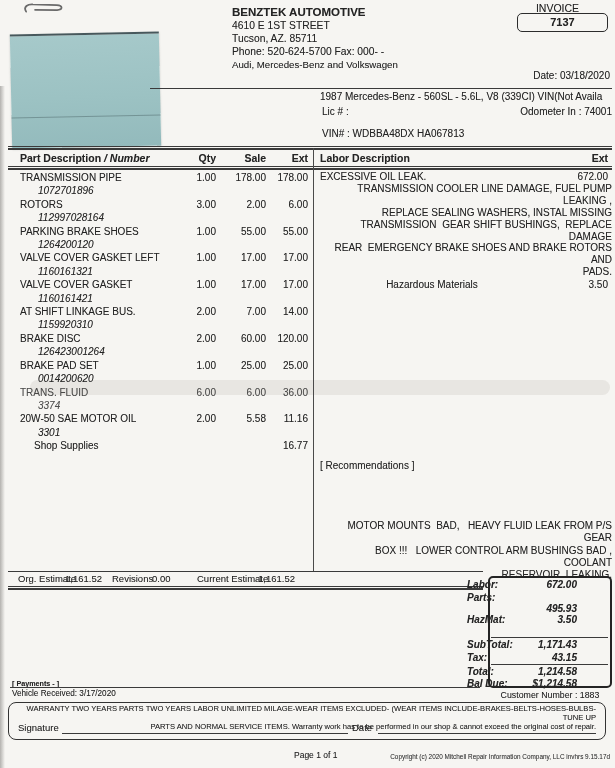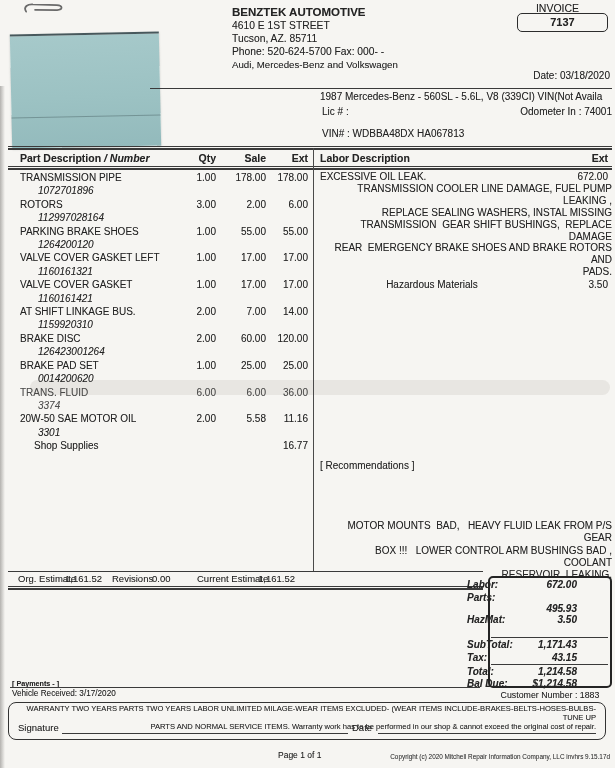--- a/index.html
+++ b/index.html
@@ -89,21 +89,21 @@
 
   
   .warr-box{left:8px;top:702px;width:596px;height:36px;border:1.5px solid #333;border-radius:8px;}
   .warr-text{left:16px;top:704px;width:580px;font-size:7.6px;line-height:9.2px;}
   .sig-label{left:18px;top:722px;font-size:9.5px;}
   .date-label{left:352px;top:722px;font-size:9.5px;}
   .sig-line{left:62px;top:733px;width:286px;height:1px;background:#3a3a3a;}
   .date-line{left:378px;top:733px;width:218px;height:1px;background:#3a3a3a;}
 
   
-  .page-num{left:278px;top:750px;font-size:8.5px;}
+  .page-num{left:294px;top:750px;font-size:8.5px;}
   .copyright{left:380px;top:753px;width:230px;text-align:right;font-size:6.4px;color:#3a3a3a;}
 </style>
 </head>
 <body>
 
 <div class="page">
 
   <div class="abs left-strip"></div>
   <div class="abs smudge"></div>
   <svg class="abs clip" width="44" height="14" viewBox="0 0 44 14">

